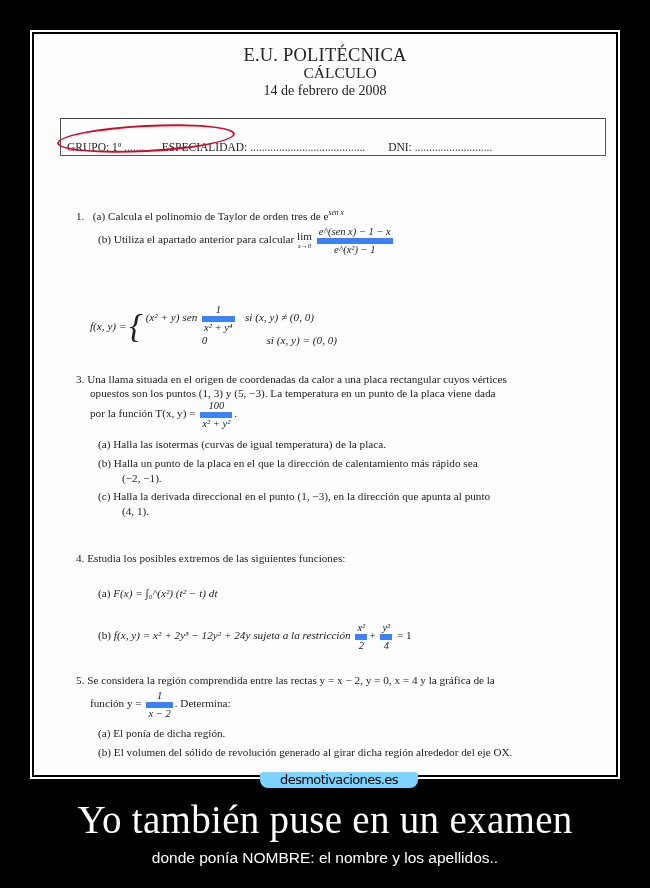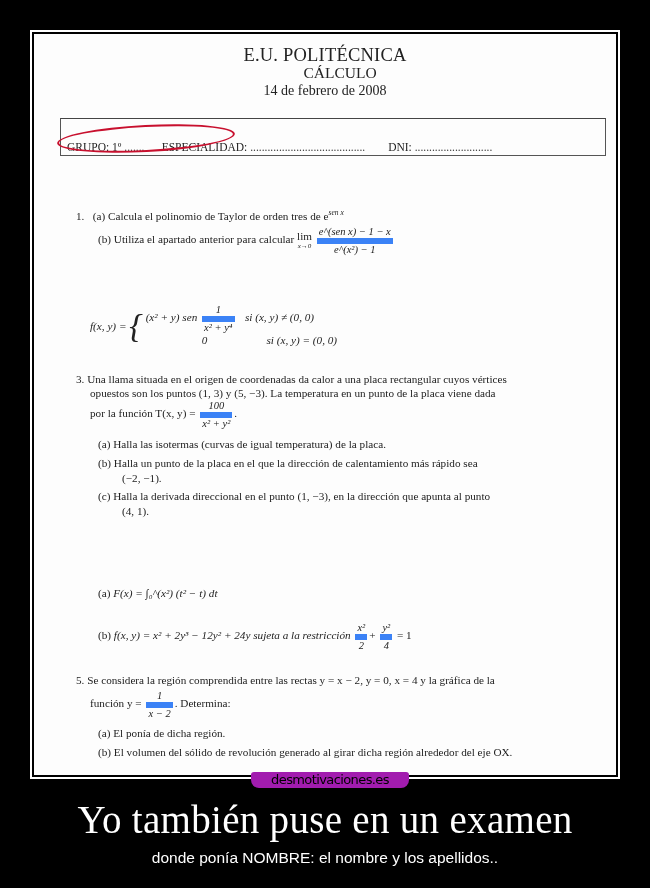--- a/index.html
+++ b/index.html
@@ -16,21 +16,21 @@
   .idrow2 { top:22px; }
   .dots { color:#444; letter-spacing:0px; }
   .ellipse { position:absolute; left:23px; top:91px; width:178px; height:27px; border:2px solid #c8102e; border-radius:50%; box-sizing:border-box; transform:rotate(-3deg); }
   .q { position:absolute; font-size:11.2px; white-space:nowrap; line-height:1.25; }
   .it { font-style:italic; }
   .frac { display:inline-block; vertical-align:middle; text-align:center; font-size:10.5px; line-height:1.1; margin:0 2px; }
   .frac .num { display:block; border-bottom:6px solid #3b82f6; padding:0 2px; }
   .frac .den { display:block; padding:0 2px; }
   sup { font-size:7.5px; }
   .brace { font-size:34px; line-height:1; vertical-align:middle; font-weight:100; }
-  .wm { position:absolute; left:251px; top:772px; width:158px; height:16px; background:#a21caf; border-radius:3px 3px 8px 8px; color:#000; font-family:"DejaVu Sans", sans-serif; font-size:13px; text-align:center; line-height:15px; letter-spacing:-0.6px; }
+  .wm { position:absolute; left:260px; top:772px; width:158px; height:16px; background:#7dd3fc; border-radius:3px 3px 8px 8px; color:#000; font-family:"DejaVu Sans", sans-serif; font-size:13px; text-align:center; line-height:15px; letter-spacing:-0.6px; }
   .caption { position:absolute; left:0; right:0; top:797px; text-align:center; color:#fff; font-size:39px; font-family:"Liberation Serif", serif; letter-spacing:0.3px; }
   .subcaption { position:absolute; left:0; right:0; top:849px; text-align:center; color:#fff; font-size:15.5px; font-family:"Liberation Sans", sans-serif; }
 </style>
 </head>
 <body>
 
 <div class="frame-outer"></div>
 
 <div class="photo">
   <div class="hdr h1">E.U. POLITÉCNICA</div>
@@ -102,20 +102,24 @@
     <span>(a)</span>
     <span>Halla las isotermas (curvas de igual temperatura) de la placa.</span>
   </div>
   <div class="q" style="left:88px; top:437px;">(−2, −1).</div>
   <div class="q" style="left:64px; top:455px;">
     <span>(c)</span>
     <span>Halla la derivada direccional en el punto (1, −3), en la dirección que apunta al punto</span>
   </div>
   <div class="q" style="left:88px; top:470px;">(4, 1).</div>
 
+  <div class="q" style="left:42px; top:517px;">
+    <span>4.</span>
+    <span>Estudia los posibles extremos de las siguientes funciones:</span>
+  </div>
   <div class="q" style="left:64px; top:552px;">
     <span>(a)</span>
     <span class="it">F(x) = ∫₀^(x²) (t² − t) dt</span>
   </div>
   <div class="q" style="left:64px; top:588px;">
     <span>(b)</span>
     <span class="it">f(x, y) = x² + 2y³ − 12y² + 24y sujeta a la restricción</span>
     <span class="frac it"><span class="num">x²</span><span class="den">2</span></span>+
     <span class="frac it"><span class="num">y²</span><span class="den">4</span></span>
     <span>= 1</span>

